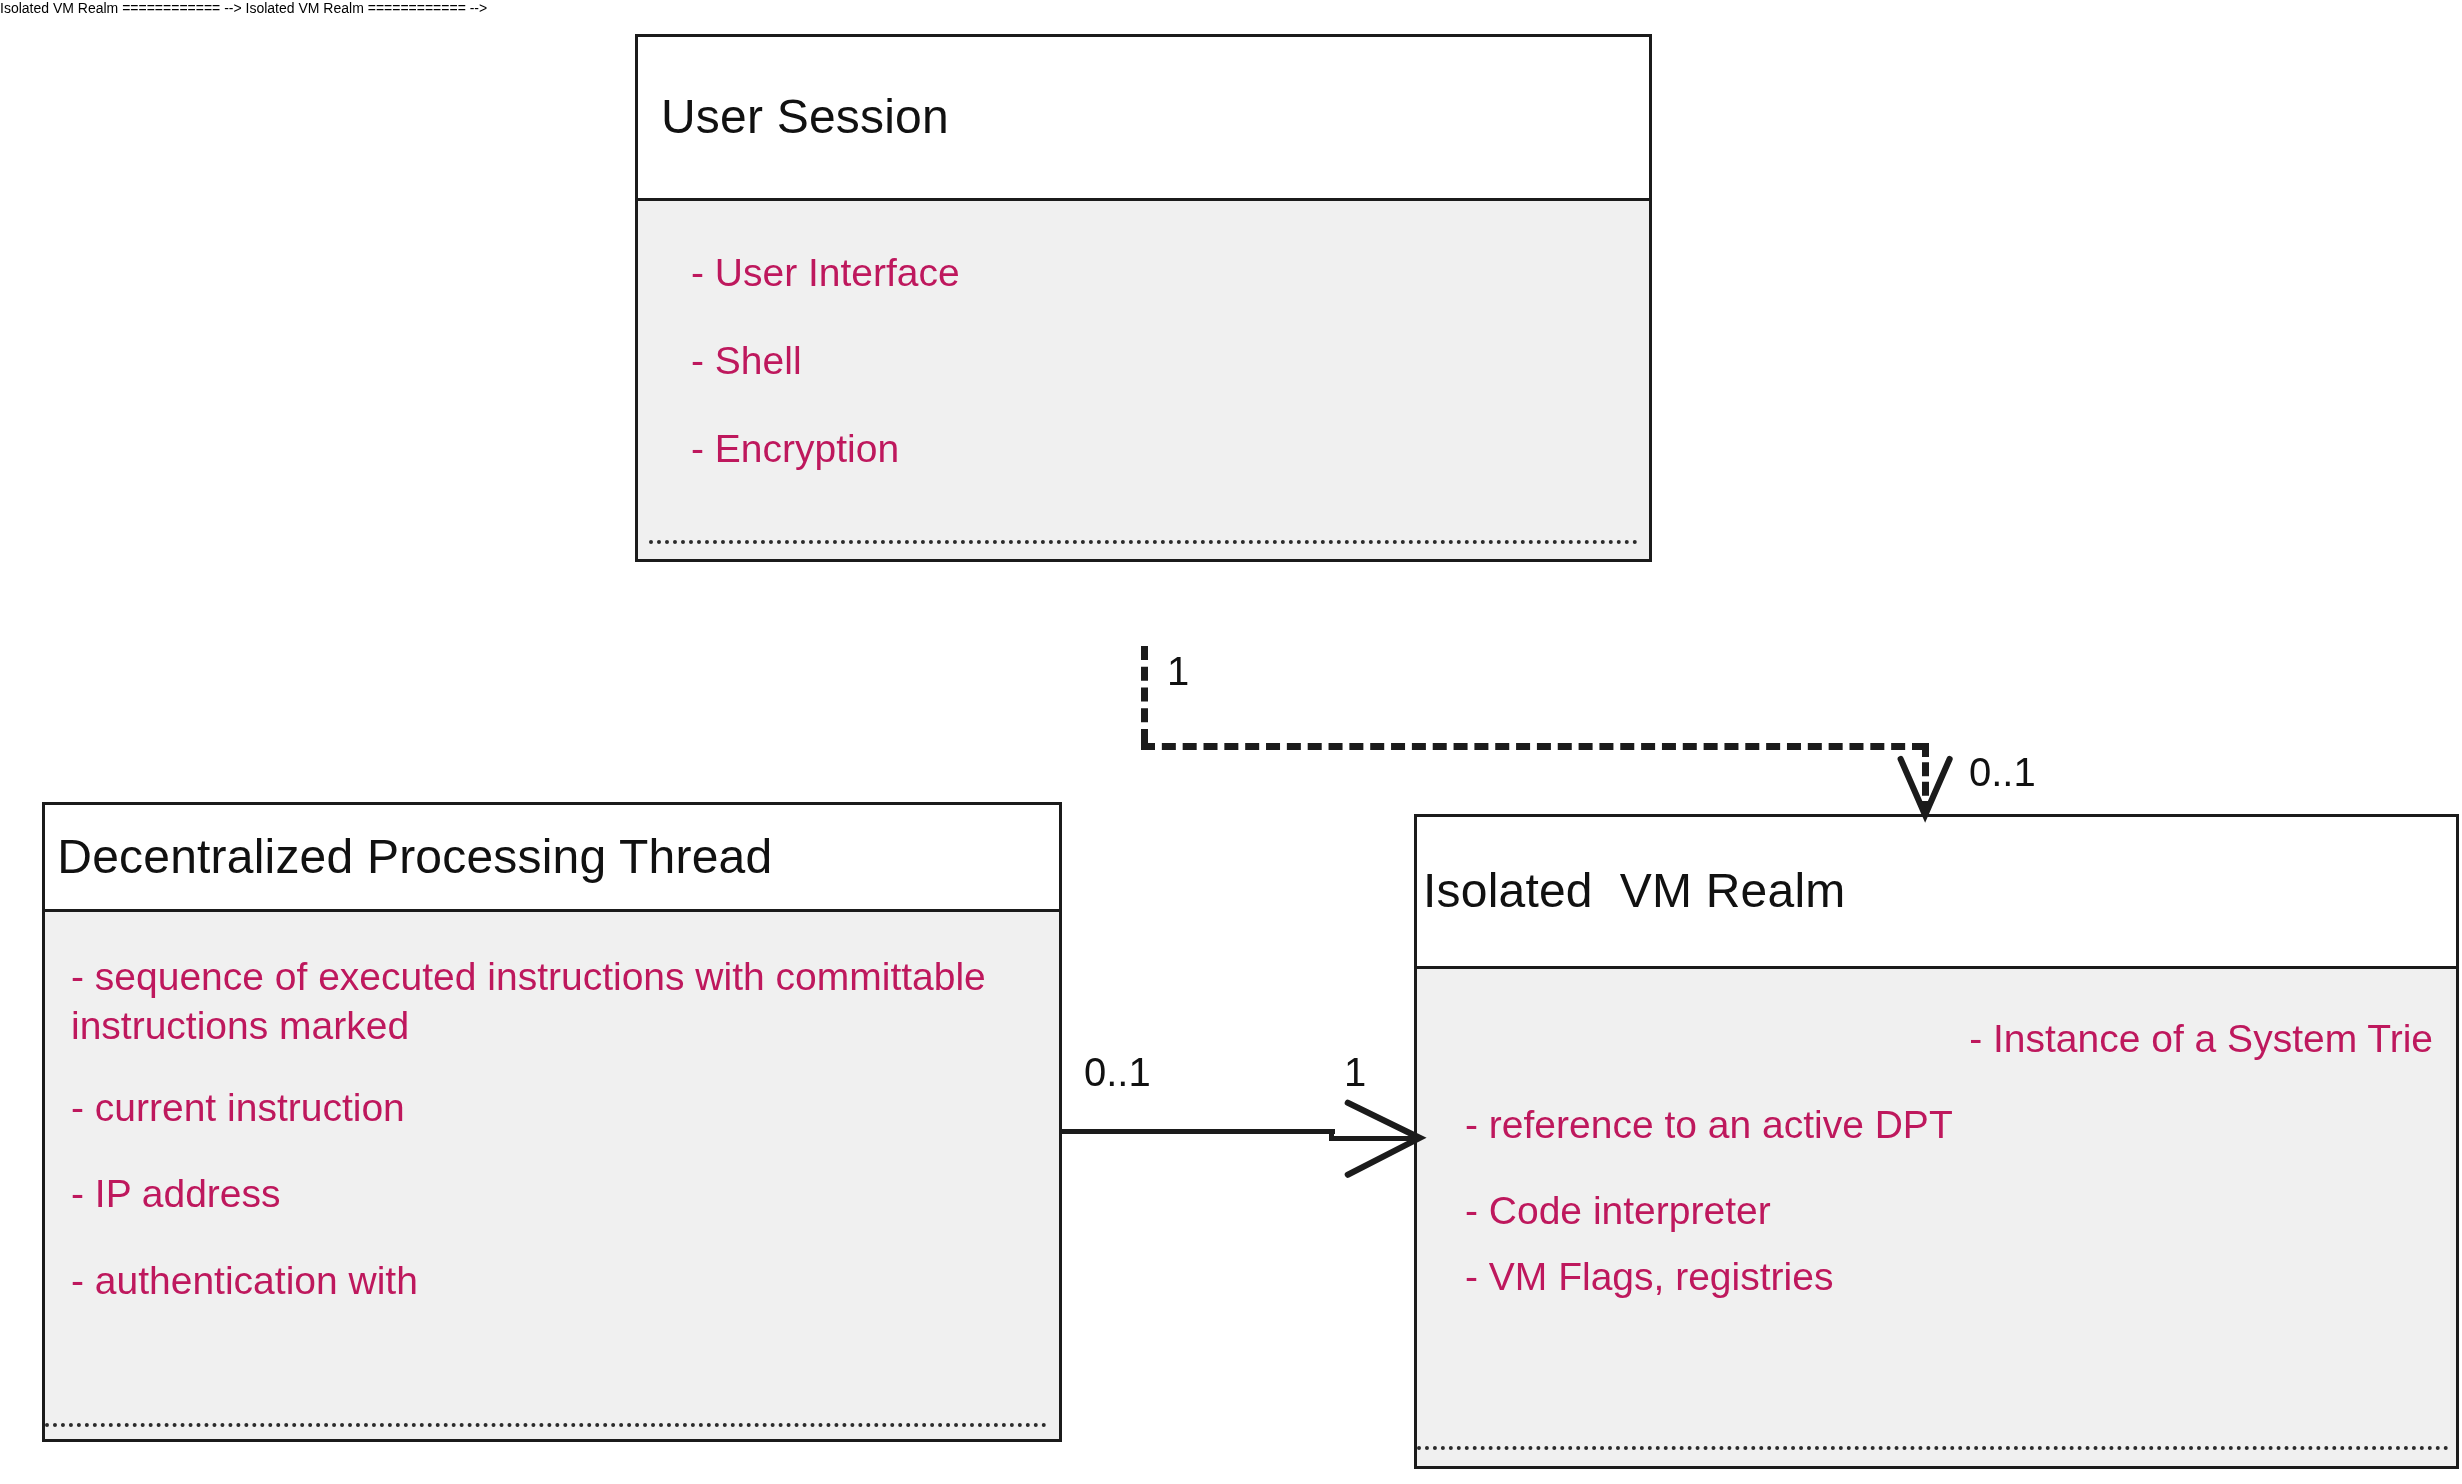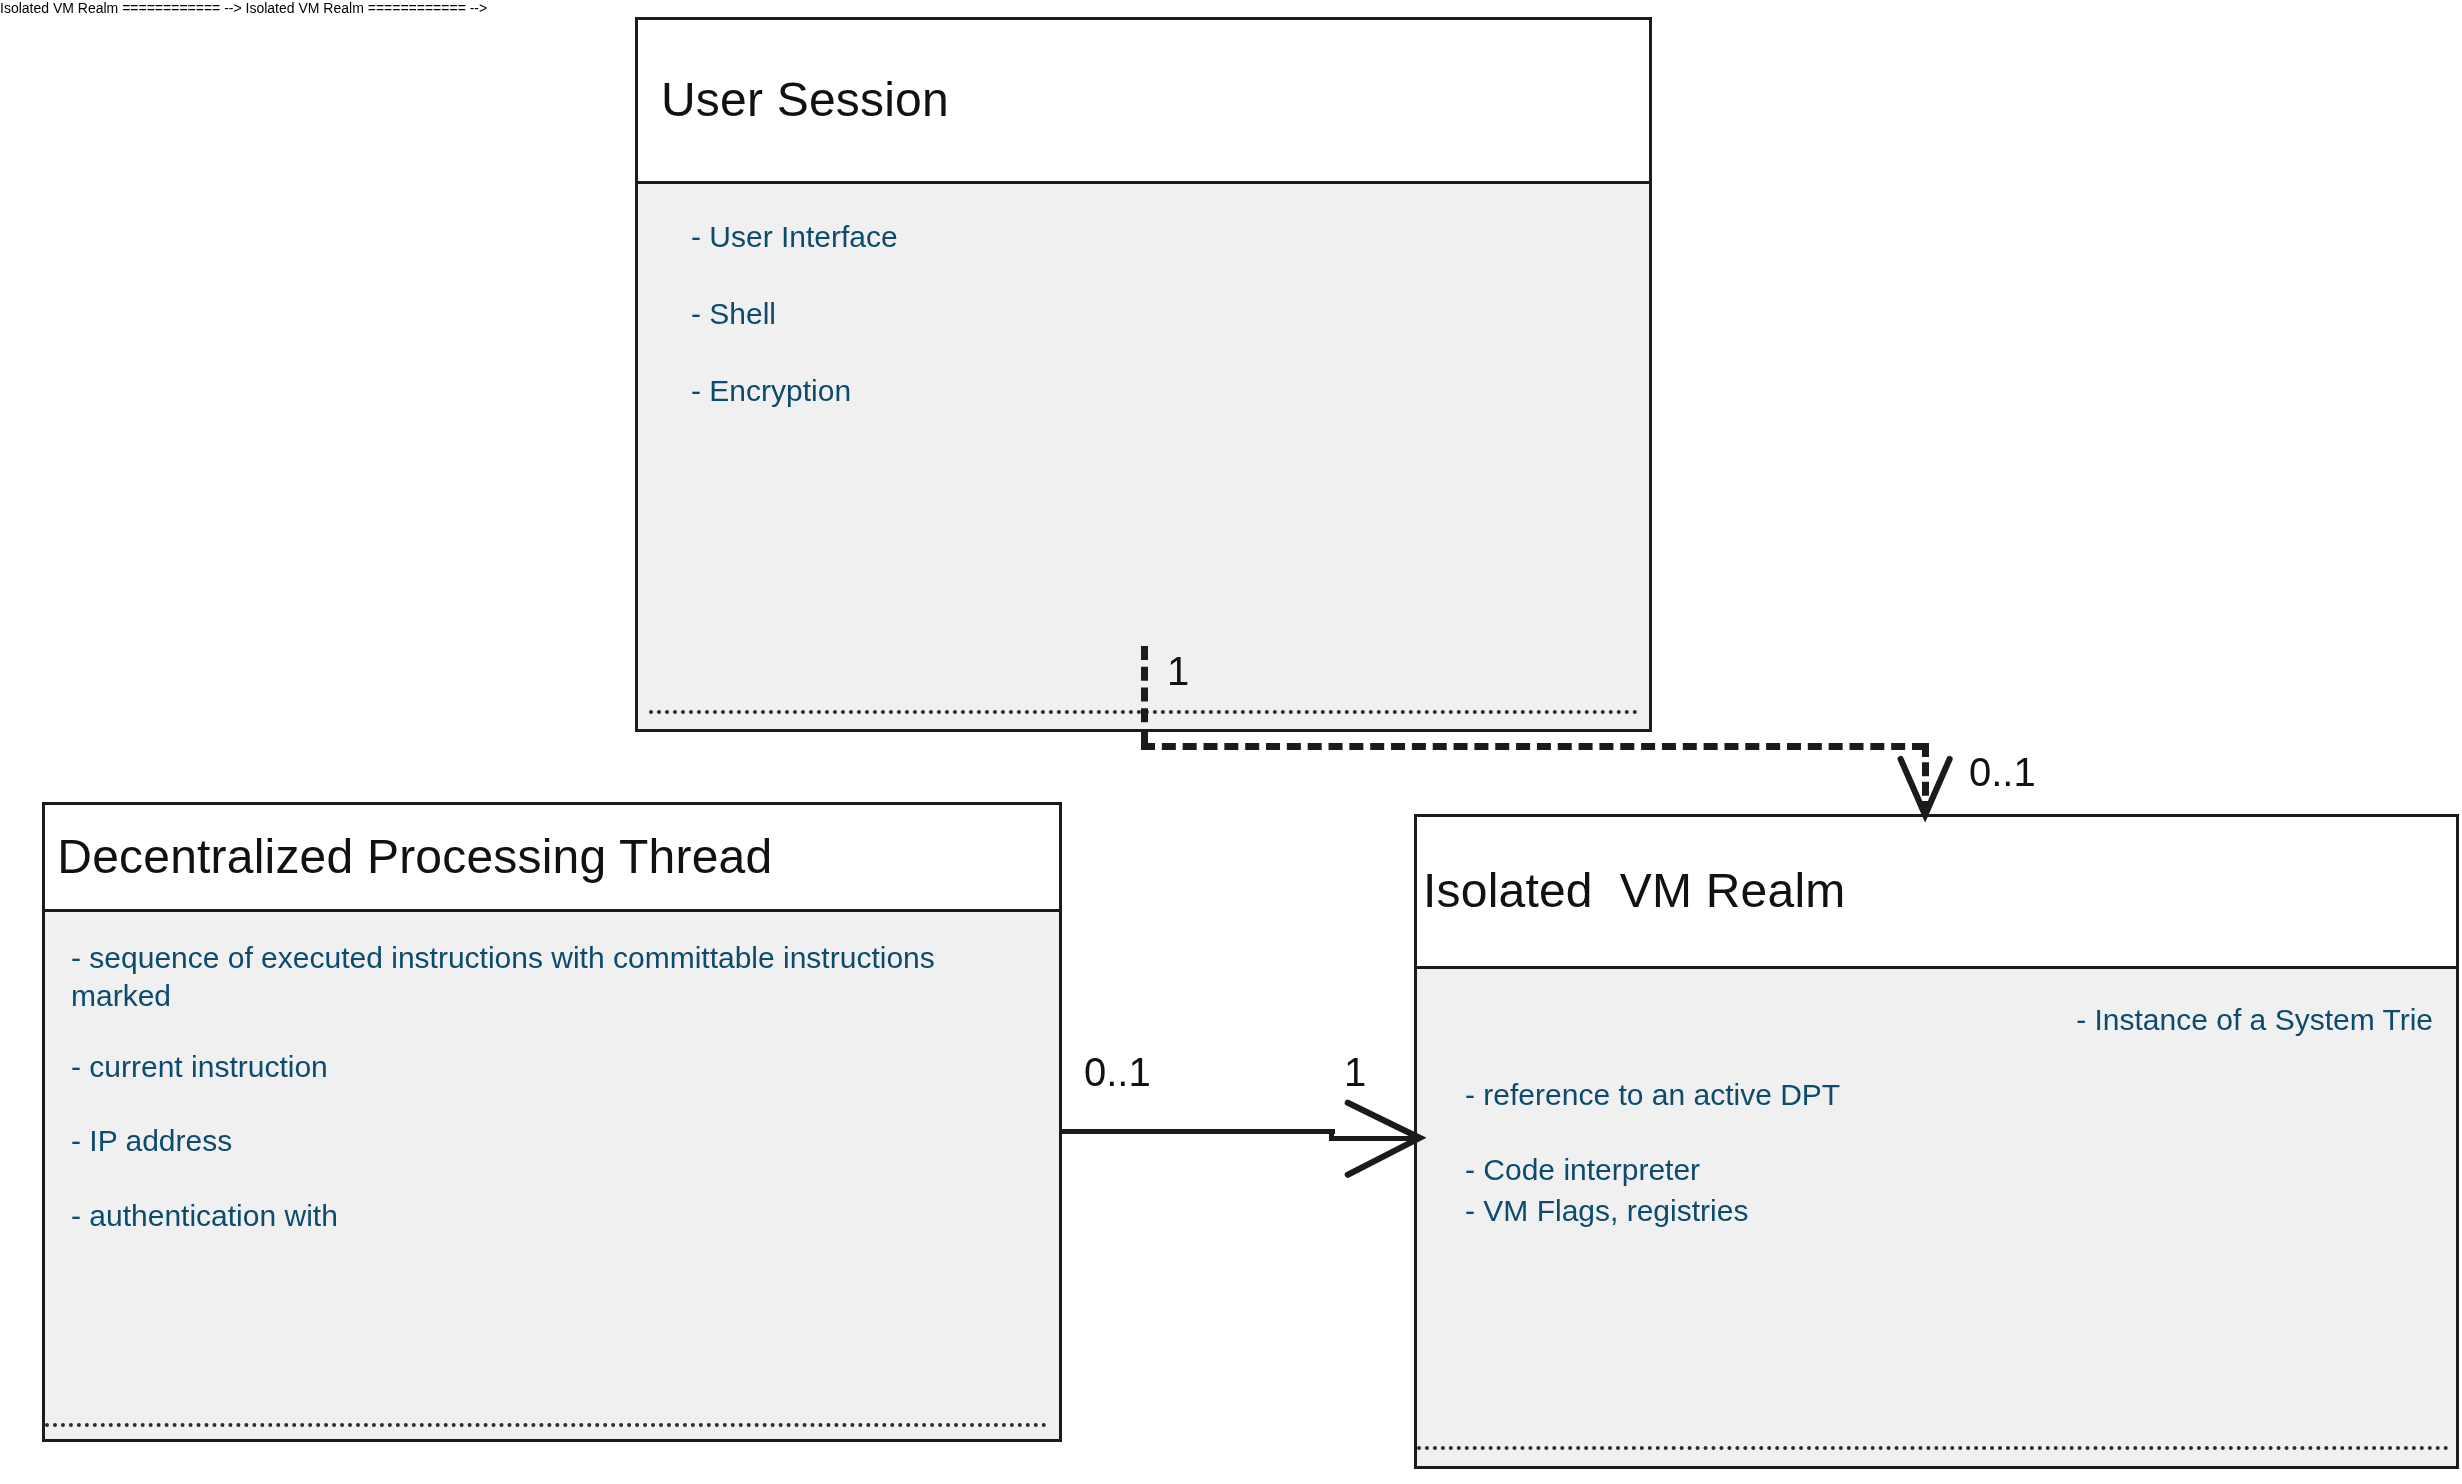--- a/index.html
+++ b/index.html
@@ -45,24 +45,24 @@
     white-space: pre;
   }
   .uml-body {
     box-sizing: border-box;
     position: relative;
     flex: 1 1 auto;
     background: #f0f0f0;
     padding: 30px 26px 0 53px;
   }
   .uml-attr {
-    font-size: 30px;
+    font-size: 39px;
     line-height: 1.26;
-    color: #0c4a6e;
-    margin: 4px 0 39px 0;
+    color: #be185d;
+    margin: 17px 0 39px 0;
     white-space: pre-wrap;
   }
   .uml-attr.tight {
     margin-bottom: 30px;
   }
   
   .uml-dotted-sep {
     position: absolute;
     left: 10.6px;
     right: 10.6px;
@@ -96,21 +96,21 @@
     position: absolute;
     overflow: visible;
   }
 </style>
 </head>
 <body>
 
 <div id="canvas">
 
   
-  <div class="uml-class" id="box-user-session" style="left:635px; top:17px; width:1017px; height:715px;">
+  <div class="uml-class" id="box-user-session" style="left:635px; top:34px; width:1017px; height:528px;">
     <div class="uml-header" style="height:164px;">
       <span class="uml-title">User Session</span>
     </div>
     <div class="uml-body">
       <p class="uml-attr">- User Interface</p>
       <p class="uml-attr">- Shell</p>
       <p class="uml-attr">- Encryption</p>
       <div class="uml-dotted-sep" style="bottom:15px;"></div>
     </div>
   </div>

